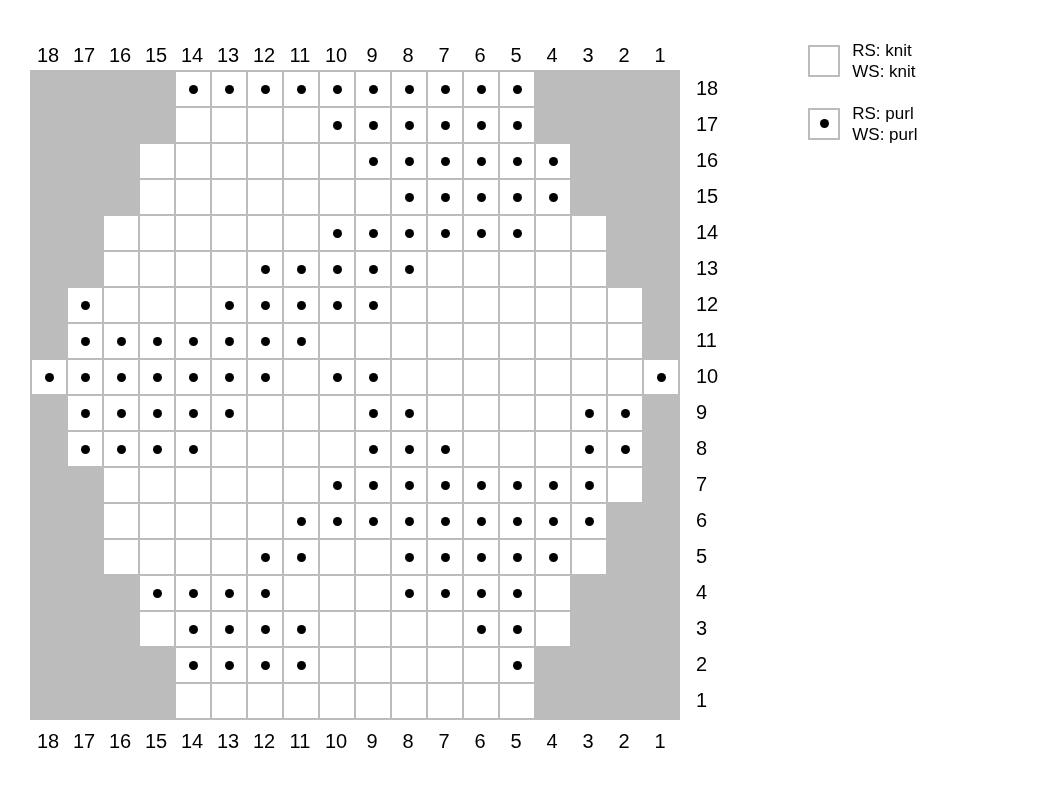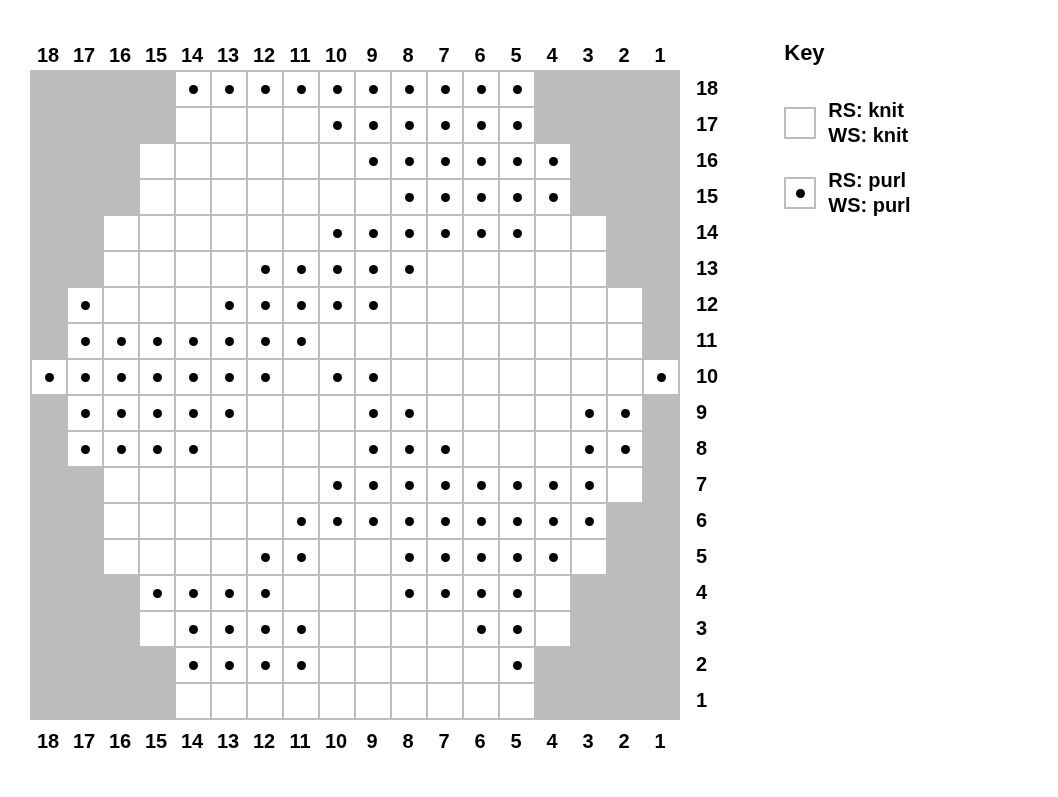--- a/index.html
+++ b/index.html
@@ -6,22 +6,21 @@
     margin: 0;
     padding: 40px 30px;
     font-family: "Segoe UI", Arial, sans-serif;
     font-size: 20px;
     color: #000;
     background: #fff;
   }
   .page {
     display: flex;
     align-items: flex-start;
-    gap: 66px;
-    font-weight: bold;
+    gap: 90px;
   }
   .chart-area {
     display: flex;
     flex-direction: column;
     align-items: flex-start;
   }
   .axis-row {
     display: flex;
   }
   .axis-cell {
@@ -114,21 +113,21 @@
     background: #bcbcbc;
   }
   .swatch.purl-sw {
     background: #fff;
     border: 2px solid #bcbcbc;
   }
   .key-text {
     display: flex;
     flex-direction: column;
     line-height: 1.25;
-    font-size: 20px;
+    font-size: 17px;
   }
 </style>
 </head>
 <body>
 
 <div class="page">
 
   <div class="chart-area">
 
     <div class="axis-row" id="top-axis">
@@ -801,21 +800,20 @@
         <div class="axis-cell">4</div>
         <div class="axis-cell">3</div>
         <div class="axis-cell">2</div>
         <div class="axis-cell">1</div>
         <div class="spacer-cell"></div>
       </div>
 
   </div>
 
   <div class="key" id="key">
-    <div class="key-title">Key</div>
   <div class="key-item">
         <div class="swatch knit-sw"></div>
         <div class="key-text">
           <span>RS: knit</span>
           <span>WS: knit</span>
         </div>
       </div>
       <div class="key-item">
         <div class="swatch purl-sw">
           <div class="dot"></div>

